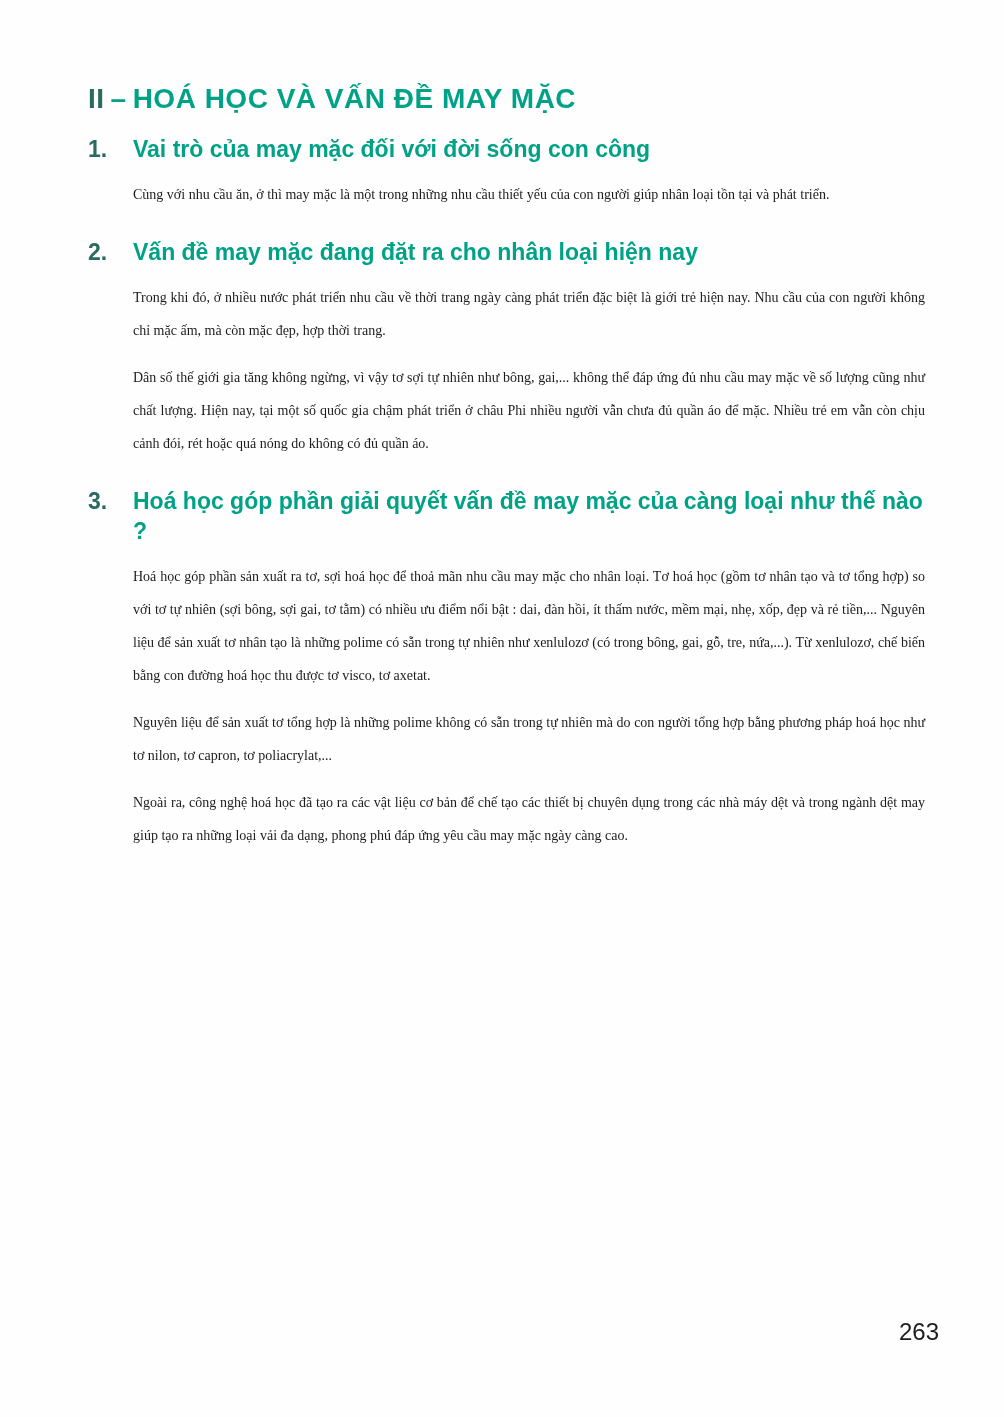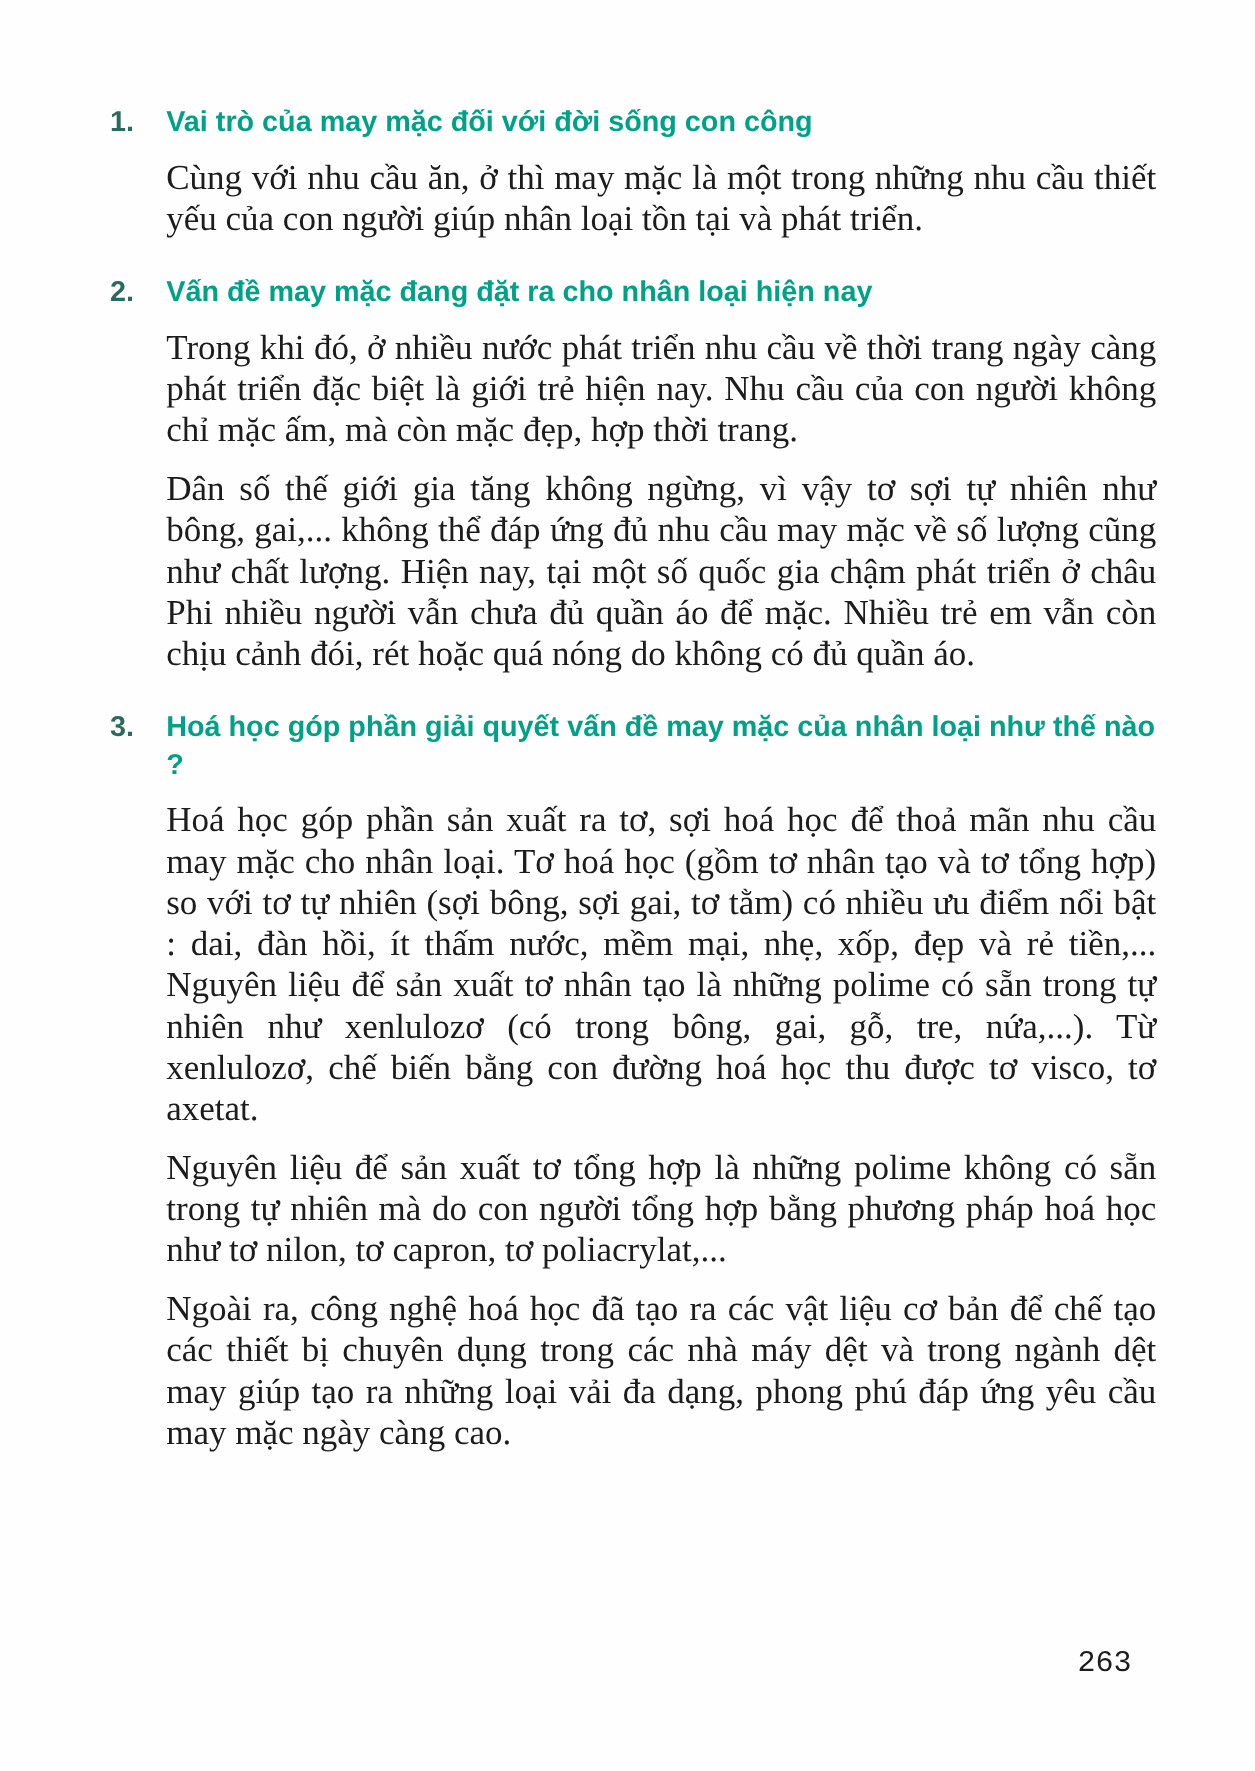--- a/index.html
+++ b/index.html
@@ -45,56 +45,57 @@
   }
   .section-heading.first { margin-top: 0; }
   .section-heading .sec-num {
     color: var(--numeral);
     width: 45px;
     flex: 0 0 45px;
   }
   p.body-para {
     margin-left: 45px;
     width: 792px;
-    font-size: 28px;
+    font-size: 14px;
     line-height: 33px;
     text-align: justify;
     margin-bottom: 14px;
     color: var(--ink);
   }
   .page-number {
     position: absolute;
-    left: 862px; top: 1318px;
+    left: 899px; top: 1318px;
     font-size: 24px;
     color: var(--ink);
-    font-family: Liberation Mono, monospace;
+    font-family: Liberation Sans, sans-serif;
   }
 </style>
 </head>
 <body>
 
 <div class="content">
 
+  <h1 class="main-heading"><span class="numeral">II</span><span class="dash">–</span><span>HOÁ HỌC VÀ VẤN ĐỀ MAY MẶC</span></h1>
 
   <div class="section-heading first">
     <span class="sec-num">1.</span>
     <span class="sec-title">Vai trò của may mặc đối với đời sống con công</span>
   </div>
   <p class="body-para">Cùng với nhu cầu ăn, ở thì may mặc là một trong những nhu cầu thiết yếu của con người giúp nhân loại tồn tại và phát triển.</p>
 
   <div class="section-heading">
     <span class="sec-num">2.</span>
     <span class="sec-title">Vấn đề may mặc đang đặt ra cho nhân loại hiện nay</span>
   </div>
   <p class="body-para">Trong khi đó, ở nhiều nước phát triển nhu cầu về thời trang ngày càng phát triển đặc biệt là giới trẻ hiện nay. Nhu cầu của con người không chỉ mặc ấm, mà còn mặc đẹp, hợp thời trang.</p>
   <p class="body-para">Dân số thế giới gia tăng không ngừng, vì vậy tơ sợi tự nhiên như bông, gai,... không thể đáp ứng đủ nhu cầu may mặc về số lượng cũng như chất lượng. Hiện nay, tại một số quốc gia chậm phát triển ở châu Phi nhiều người vẫn chưa đủ quần áo để mặc. Nhiều trẻ em vẫn còn chịu cảnh đói, rét hoặc quá nóng do không có đủ quần áo.</p>
 
   <div class="section-heading">
     <span class="sec-num">3.</span>
-    <span class="sec-title">Hoá học góp phần giải quyết vấn đề may mặc của nhân loại như thế nào ?</span>
+    <span class="sec-title">Hoá học góp phần giải quyết vấn đề may mặc của càng loại như thế nào ?</span>
   </div>
   <p class="body-para">Hoá học góp phần sản xuất ra tơ, sợi hoá học để thoả mãn nhu cầu may mặc cho nhân loại. Tơ hoá học (gồm tơ nhân tạo và tơ tổng hợp) so với tơ tự nhiên (sợi bông, sợi gai, tơ tằm) có nhiều ưu điểm nổi bật : dai, đàn hồi, ít thấm nước, mềm mại, nhẹ, xốp, đẹp và rẻ tiền,... Nguyên liệu để sản xuất tơ nhân tạo là những polime có sẵn trong tự nhiên như xenlulozơ (có trong bông, gai, gỗ, tre, nứa,...). Từ xenlulozơ, chế biến bằng con đường hoá học thu được tơ visco, tơ axetat.</p>
   <p class="body-para">Nguyên liệu để sản xuất tơ tổng hợp là những polime không có sẵn trong tự nhiên mà do con người tổng hợp bằng phương pháp hoá học như tơ nilon, tơ capron, tơ poliacrylat,...</p>
   <p class="body-para">Ngoài ra, công nghệ hoá học đã tạo ra các vật liệu cơ bản để chế tạo các thiết bị chuyên dụng trong các nhà máy dệt và trong ngành dệt may giúp tạo ra những loại vải đa dạng, phong phú đáp ứng yêu cầu may mặc ngày càng cao.</p>
 
 </div>
 
 <div class="page-number">263</div>
 
 </body></html>

